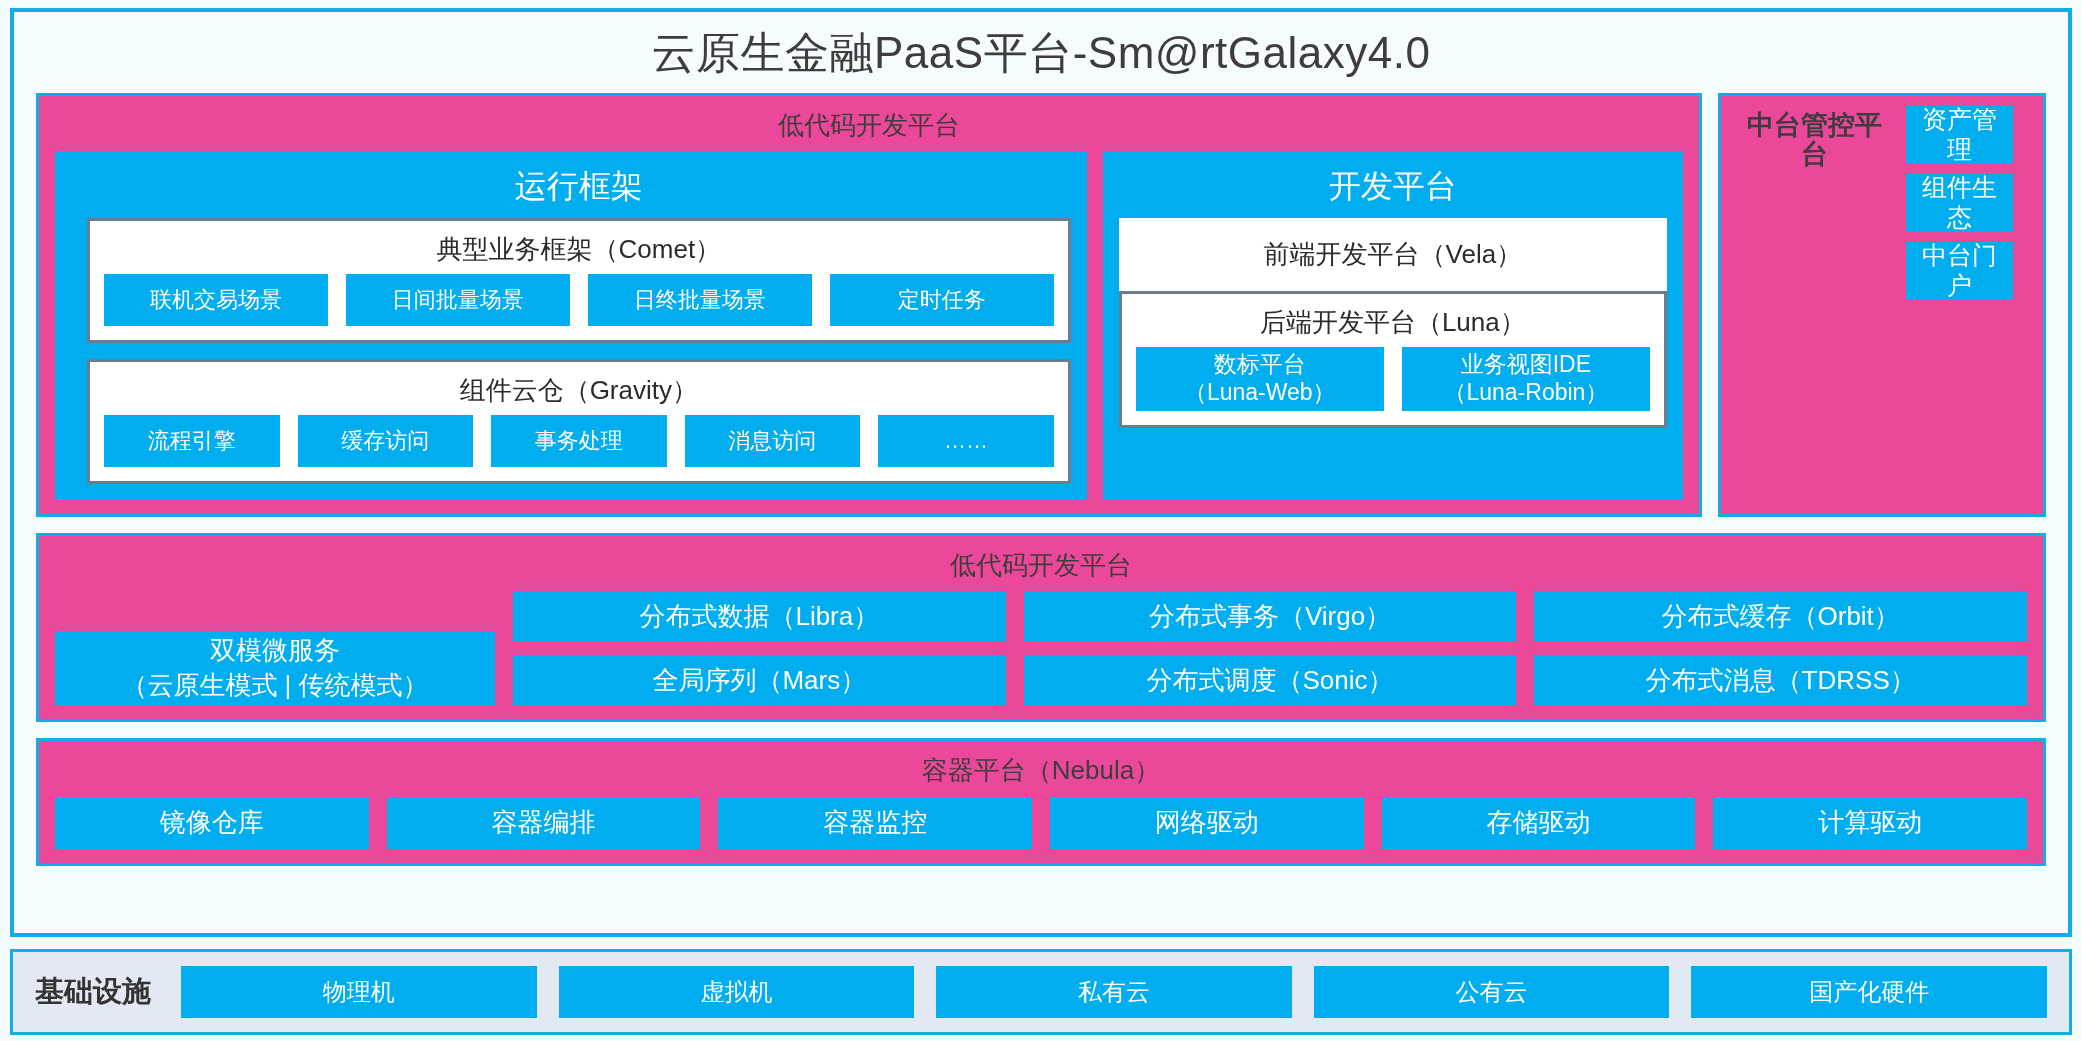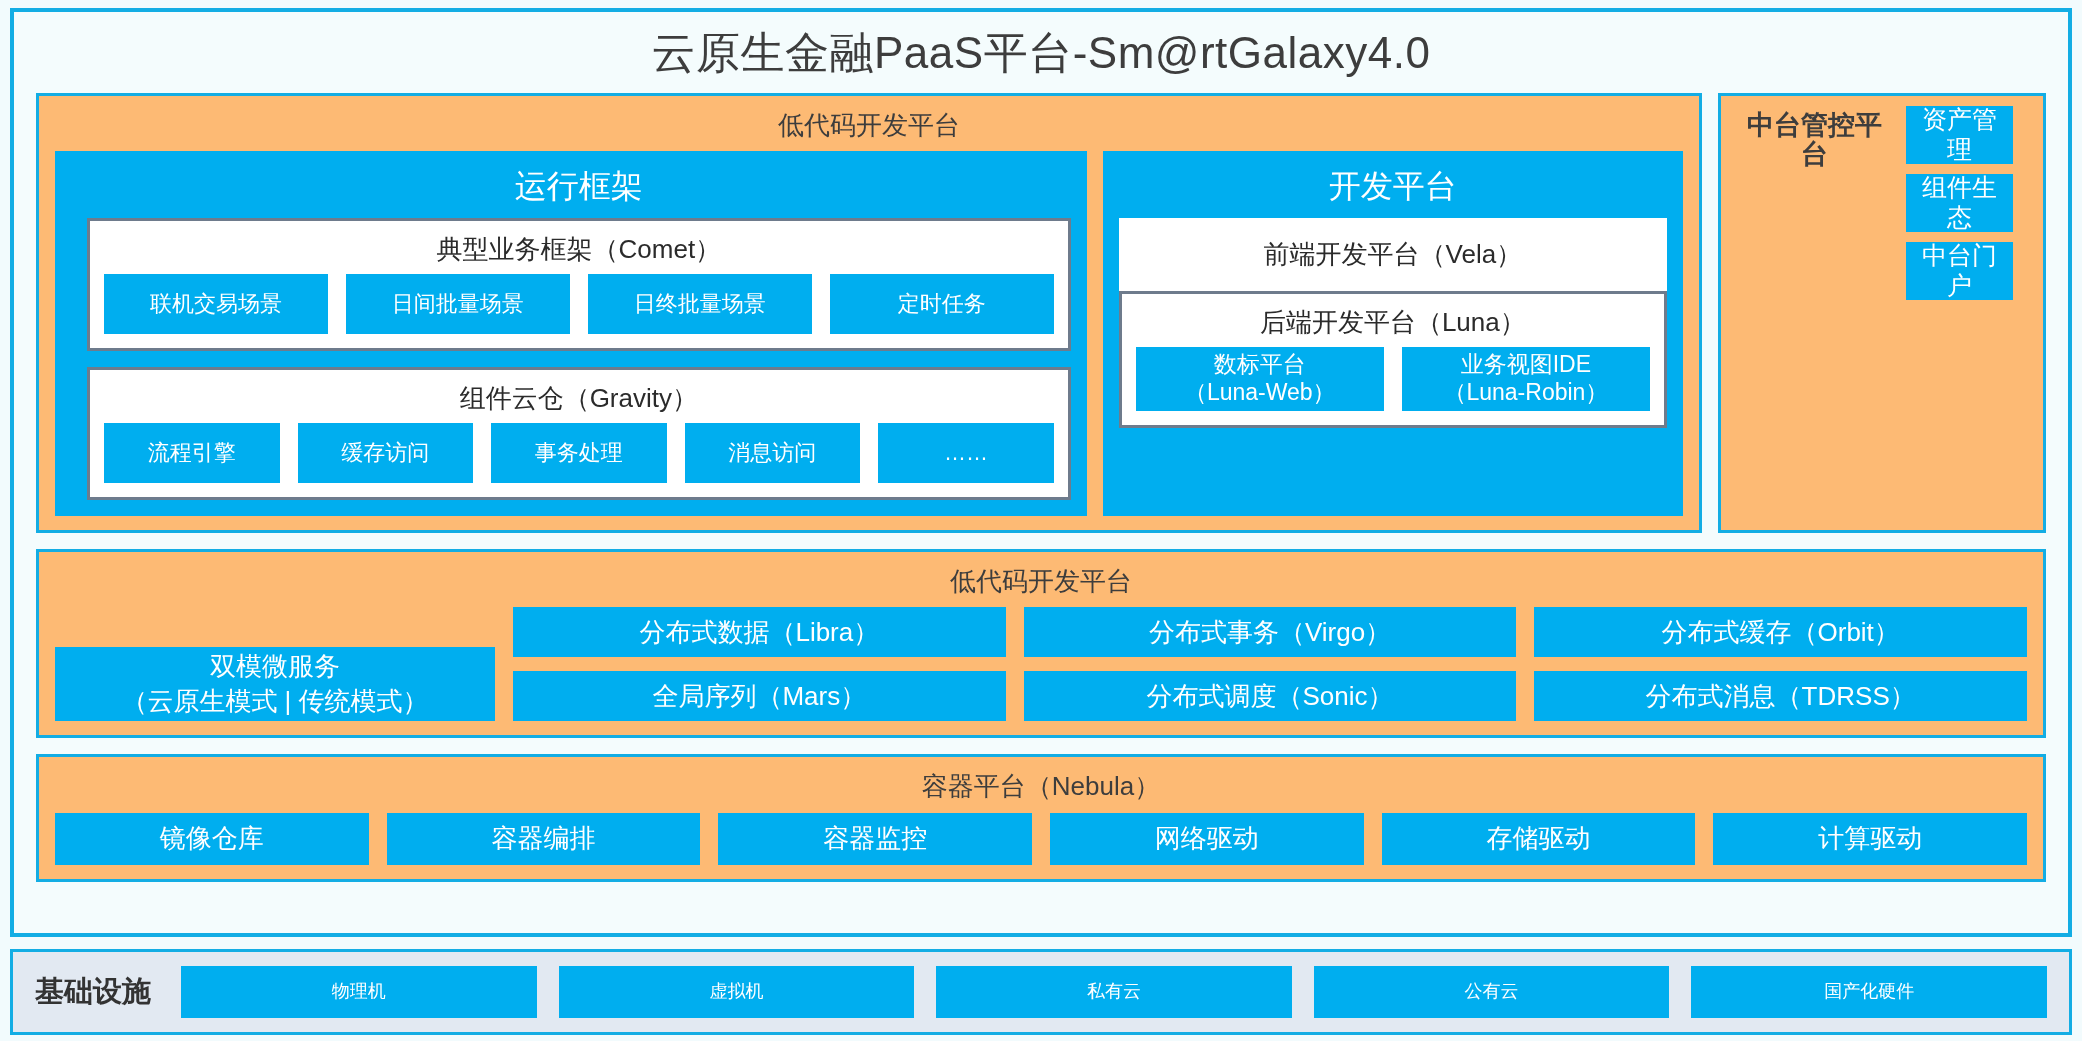--- a/index.html
+++ b/index.html
@@ -27,21 +27,21 @@
     font-weight: 400;
     color: #3d3d3d;
     letter-spacing: 0.5px;
     padding: 16px 0 14px 0;
     line-height: 1.15;
   }
 
   
   .panel {
     border: 3px solid #13ade4;
-    background: #fdba74;
+    background: #ec4899;
     padding: 10px 16px 14px 16px;
   }
   .panel-title {
     text-align: center;
     font-size: 26px;
     color: #3d3d3d;
     padding: 5px 0 12px 0;
     line-height: 1.1;
   }
 
@@ -88,21 +88,21 @@
   .wb-row { display: flex; gap: 18px; }
   .wb-row > * { flex: 1 1 0; }
 
   
   .chip {
     background: #00aeef;
     color: #ffffff;
     display: flex; align-items: center; justify-content: center;
     text-align: center;
     font-size: 22px;
-    height: 60px;
+    height: 52px;
     line-height: 1.18;
     padding: 2px 6px;
     white-space: pre-line;
   }
   .chip.tall { height: 64px; font-size: 23px; }
 
   
   .section-wrap { padding: 0 22px; margin-top: 16px; }
   .tech-grid { display: flex; gap: 18px; align-items: flex-end; }
   .tech-col-wide { flex: 0 0 440px; display: flex; }
@@ -117,21 +117,21 @@
   
   .infra {
     border: 3px solid #13ade4;
     background: #e2e9f2;
     display: flex; align-items: center; gap: 22px;
     padding: 14px 22px;
     margin-top: 12px;
   }
   .infra-label { font-size: 29px; font-weight: 700; color: #333; flex: 0 0 auto; padding-right: 8px; }
   .infra-items { display: flex; gap: 22px; flex: 1 1 auto; }
-  .infra-items .chip { flex: 1 1 0; height: 52px; font-size: 18px; }
+  .infra-items .chip { flex: 1 1 0; height: 52px; font-size: 24px; }
 </style>
 </head>
 <body>
 
 <div class="page">
 
   <div class="main-card">
 
     <div class="title">云原生金融PaaS平台-Sm@rtGalaxy4.0</div>
 

